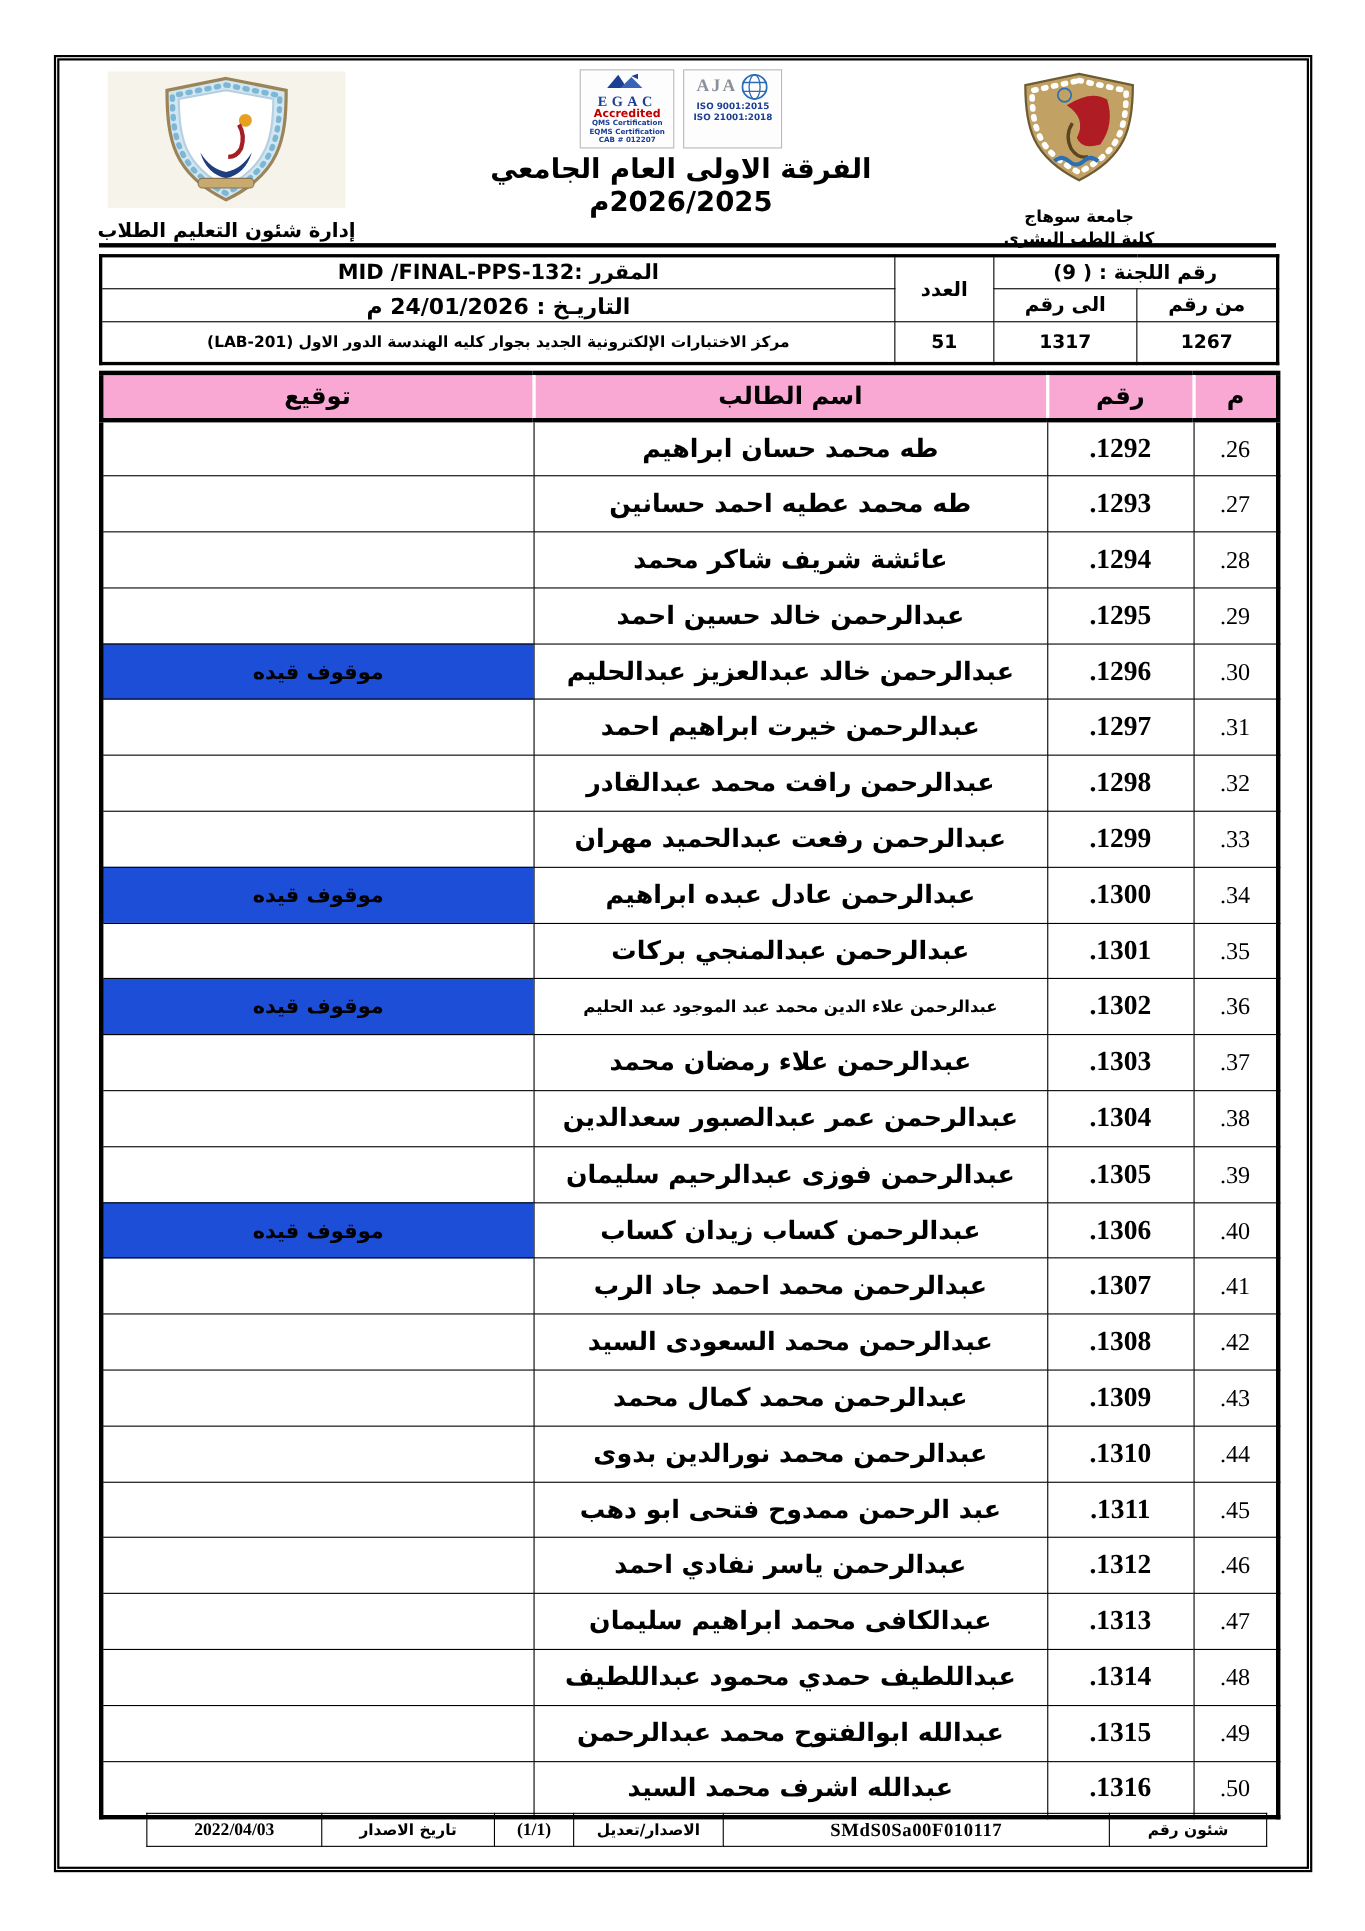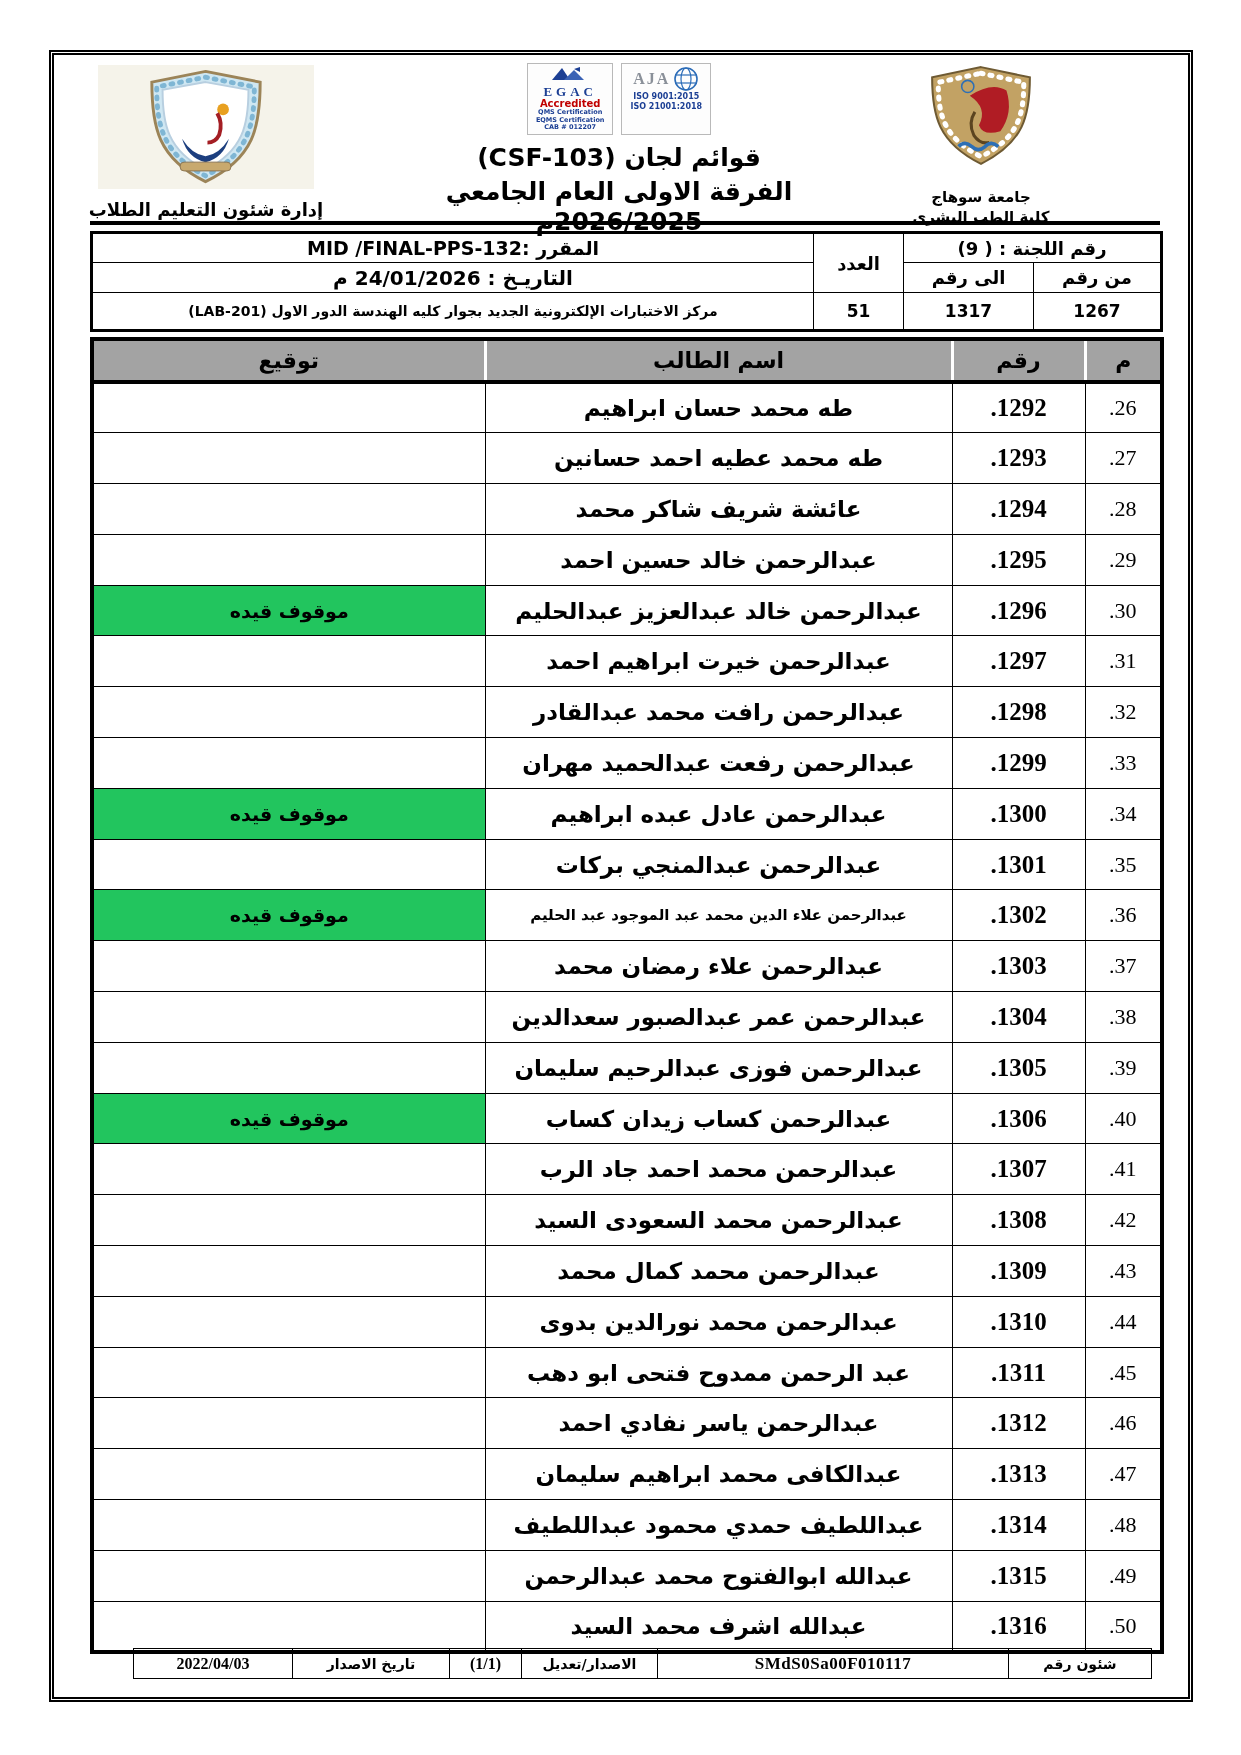--- a/index.html
+++ b/index.html
@@ -43,33 +43,33 @@
   .committee{font-size:18px;}
   .range-lbl{font-size:18px;}
   .count-lbl{font-size:18px;}
   .num-cell{font-size:17px;}
   .course-cell{font-size:19px;margin-top:27px;}
   .date-cell{font-size:20px;}
   .loc-cell{font-size:14px;vertical-align:top;padding-top:2px;}
 
   
   .main-table{position:absolute;left:36px;top:282px;width:1070px;border:4px solid #000;direction:rtl;}
-  .main-table th{background:#a3a3a3;height:37px;font-size:22px;font-weight:bold;
+  .main-table th{background:#f9a8d4;height:37px;font-size:22px;font-weight:bold;
                  border-left:3px solid #fff;border-right:3px solid #fff;
                  border-bottom:4px solid #000;border-top:4px solid #000;}
   .main-table td{border:1.5px solid #000;text-align:center;vertical-align:middle;}
   .main-table tr.data-row{height:50.8px;}
   .serial-cell{font-family:"Liberation Serif","DejaVu Serif",serif;font-weight:normal;
                font-size:22px;direction:ltr;}
   .number-cell{font-family:"Liberation Serif","DejaVu Serif",serif;font-weight:bold;
                font-size:25px;direction:ltr;}
   .name-cell{font-weight:bold;font-size:23px;}
   .name-cell.small{font-size:15px;}
   .sig-cell{font-weight:bold;font-size:19px;}
-  .sig-cell.suspended{background:#22c55e;}
+  .sig-cell.suspended{background:#1d4ed8;}
 
   
   .footer-table{position:absolute;left:79px;top:1593px;width:1018px;border:1.5px solid #000;direction:rtl;}
   .footer-table td{border:1.5px solid #000;text-align:center;vertical-align:middle;
                    font-weight:bold;height:27px;}
   .f-ar{font-size:14px;}
   .f-code{font-family:Liberation Serif, serif;font-size:17px;letter-spacing:.5px;direction:ltr;}
   .f-num{font-family:"Liberation Serif","DejaVu Serif",serif;font-size:16px;direction:ltr;}
 </style>
 </head>
@@ -115,21 +115,20 @@
               <circle cx="13" cy="13" r="11" fill="none" stroke="#2b6cb8" stroke-width="1.6"></circle>
               <ellipse cx="13" cy="13" rx="5" ry="11" fill="none" stroke="#2b6cb8" stroke-width="1.2"></ellipse>
               <line x1="2" y1="9" x2="24" y2="9" stroke="#2b6cb8" stroke-width="1.2"></line>
               <line x1="2" y1="17" x2="24" y2="17" stroke="#2b6cb8" stroke-width="1.2"></line>
             </svg>
           </div>
           <div class="iso-line">ISO 9001:2015</div>
           <div class="iso-line">ISO 21001:2018</div>
         </div>
       </div>
-      <div class="doc-title">قوائم لجان (CSF-103)</div>
       <div class="doc-subtitle">الفرقة الاولى العام الجامعي 2026/2025م</div>
     </div>
 
     <div class="hdr-right">
       <svg width="112" height="102" viewBox="0 0 110 100">
         <path d="M55,2 L103,12 C103,50 97,76 55,97 C13,76 7,50 7,12 Z" fill="#c2a264" stroke="#6e5a33" stroke-width="2"></path>
         <path d="M55,8 L97,17 C97,49 92,71 55,90 C18,71 13,49 13,17 Z" fill="none" stroke="#ffffff" stroke-width="5" stroke-dasharray="2,7" stroke-linecap="round"></path>
         <path d="M44,30 q22,-14 36,-5 q7,22 -6,40 q-17,5 -21,-6 q9,-17 -9,-29 z" fill="#b01c24"></path>
         <path d="M49,46 q-7,11 -1,23 q6,9 15,7" fill="none" stroke="#5b4420" stroke-width="3"></path>
         <circle cx="42" cy="21" r="6" fill="none" stroke="#2d6fb5" stroke-width="1.5"></circle>

